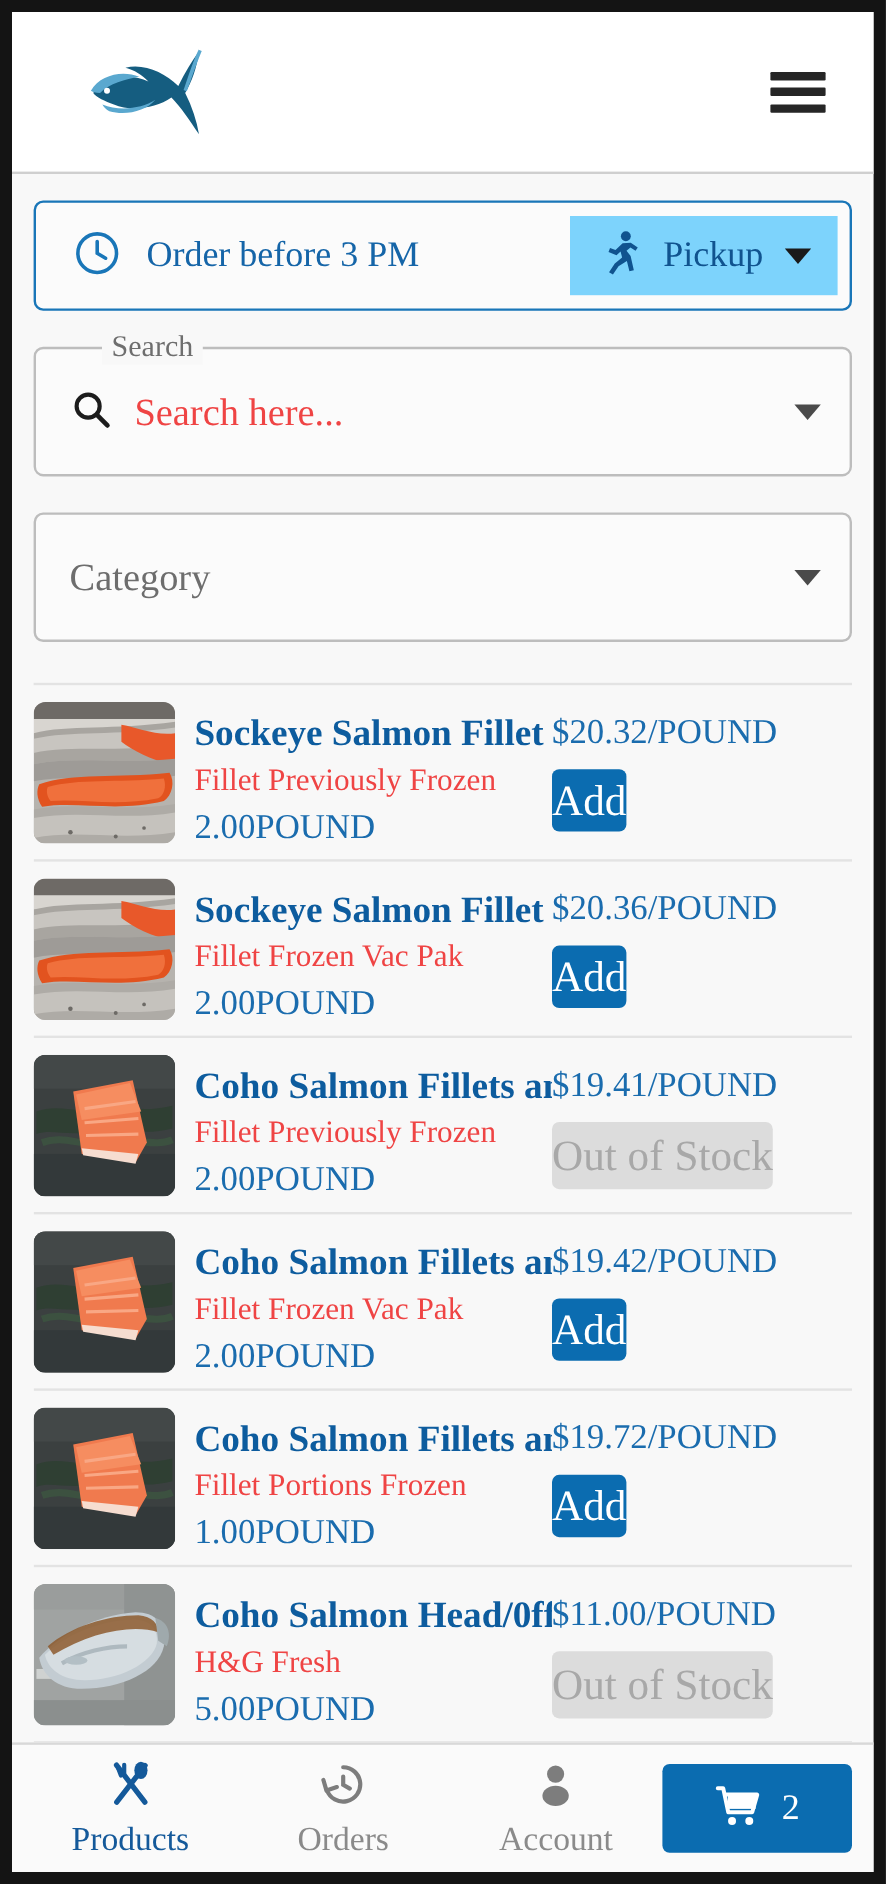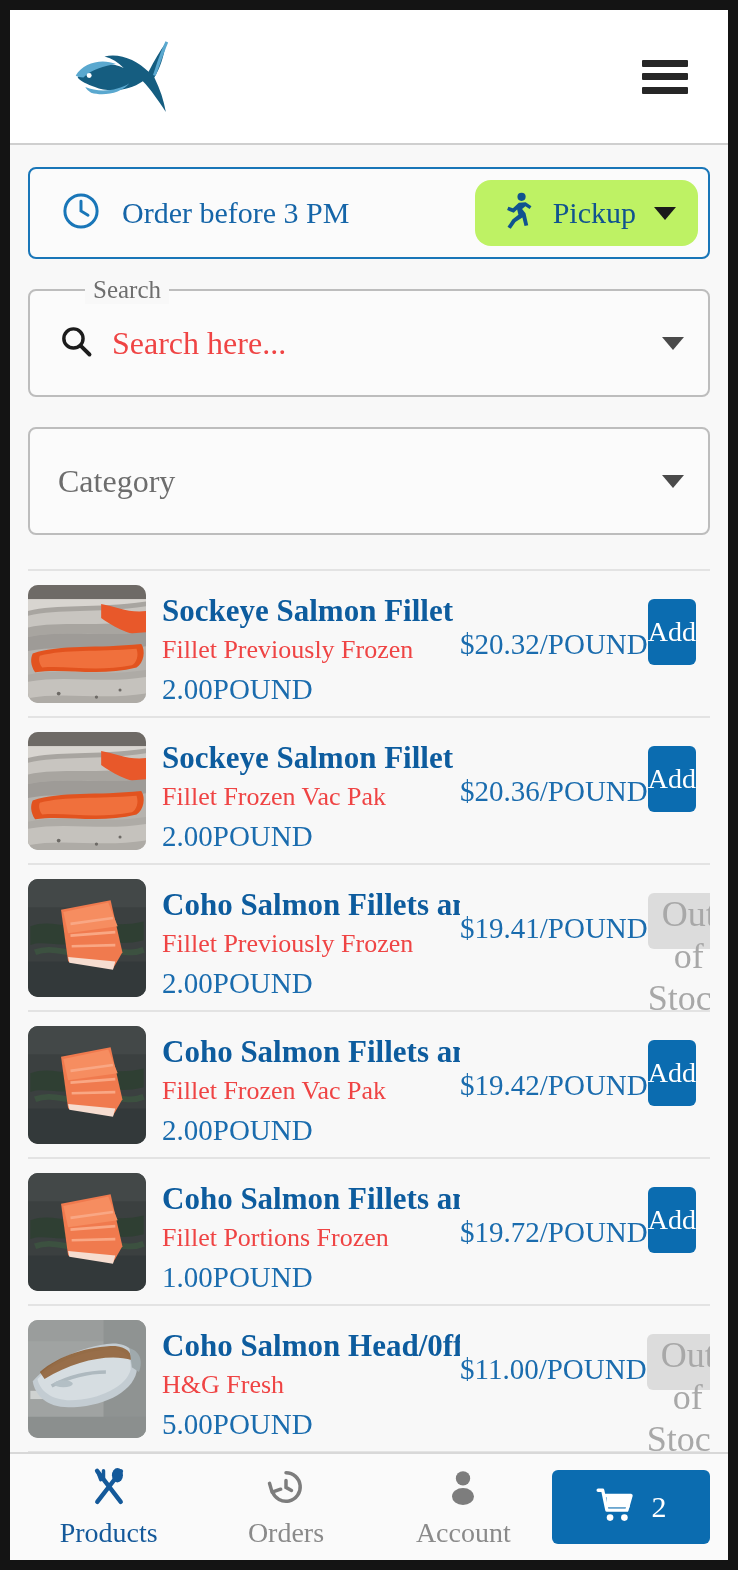--- a/index.html
+++ b/index.html
@@ -75,22 +75,22 @@
     background: #fbfbfb;
   }
   .clock-icon { flex: none; margin-right: 20px; }
   .orderbar-text {
     color: #1565a8;
     font-size: 30px;
     flex: 1 1 auto;
     white-space: nowrap;
   }
   .pickup-chip {
-    background: #bef264;
-    border-radius: 16px;
+    background: #7dd3fc;
+    border-radius: 0;
     height: 66px;
     display: flex;
     align-items: center;
     padding: 0 22px 0 26px;
     cursor: pointer;
     gap: 18px;
   }
   .pickup-label {
     color: #10538f;
     font-size: 30px;
@@ -184,41 +184,41 @@
     font-size: 29px;
     white-space: nowrap;
     line-height: 40px;
   }
 
   .prod-right {
     flex: none;
     width: 250px;
     padding-top: 4px;
     display: flex;
-    flex-direction: row;
-    align-items: flex-end;
+    flex-direction: column;
+    align-items: flex-start;
     background: #f8f8f8;
     z-index: 2;
   }
   .prod-price {
     color: #1a6cae;
     font-size: 29px;
     text-align: center;
     line-height: 42px;
     white-space: nowrap;
   }
   .btn-add {
     margin-top: 10px;
-    height: 66px;
+    height: 52px;
     background: #0b6cb0;
     color: #ffffff;
     border: none;
     border-radius: 6px;
     font-family: "Liberation Serif", serif;
-    font-size: 28px;
+    font-size: 36px;
     cursor: pointer;
   }
   .btn-oos {
     margin-top: 10px;
     height: 56px;
     background: #dcdcdc;
     color: #a8a8a8;
     border: none;
     border-radius: 6px;
     font-family: "Liberation Serif", serif;

